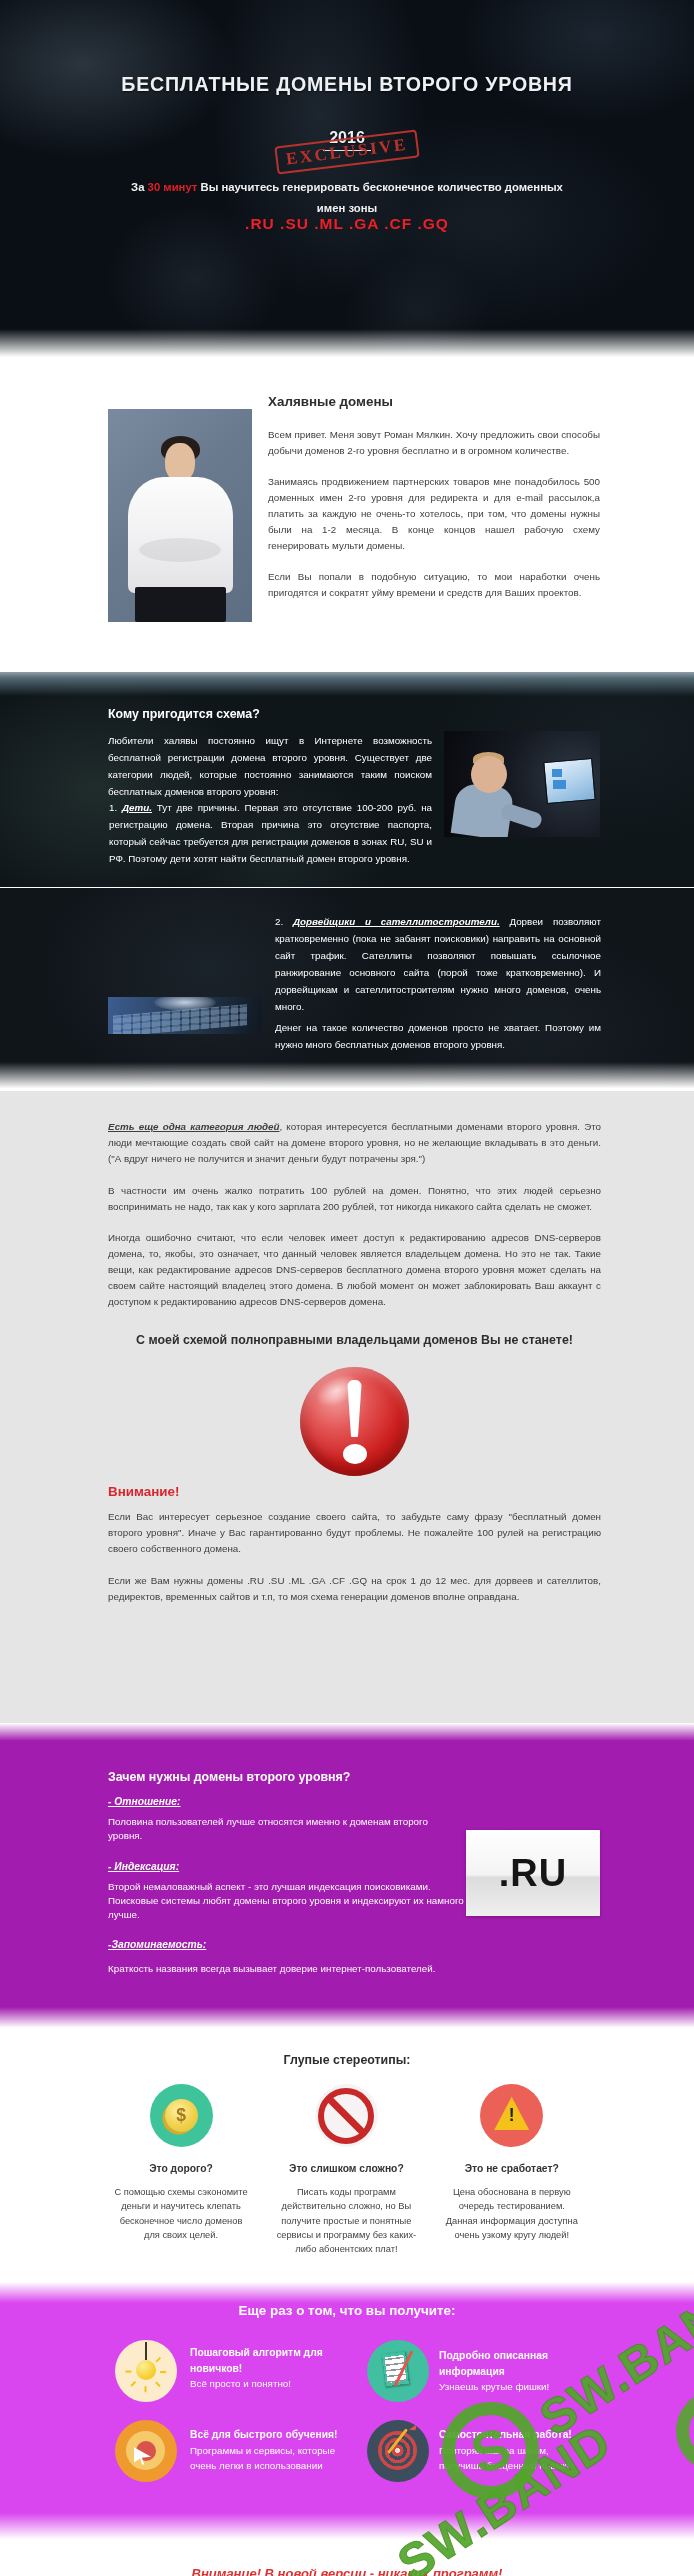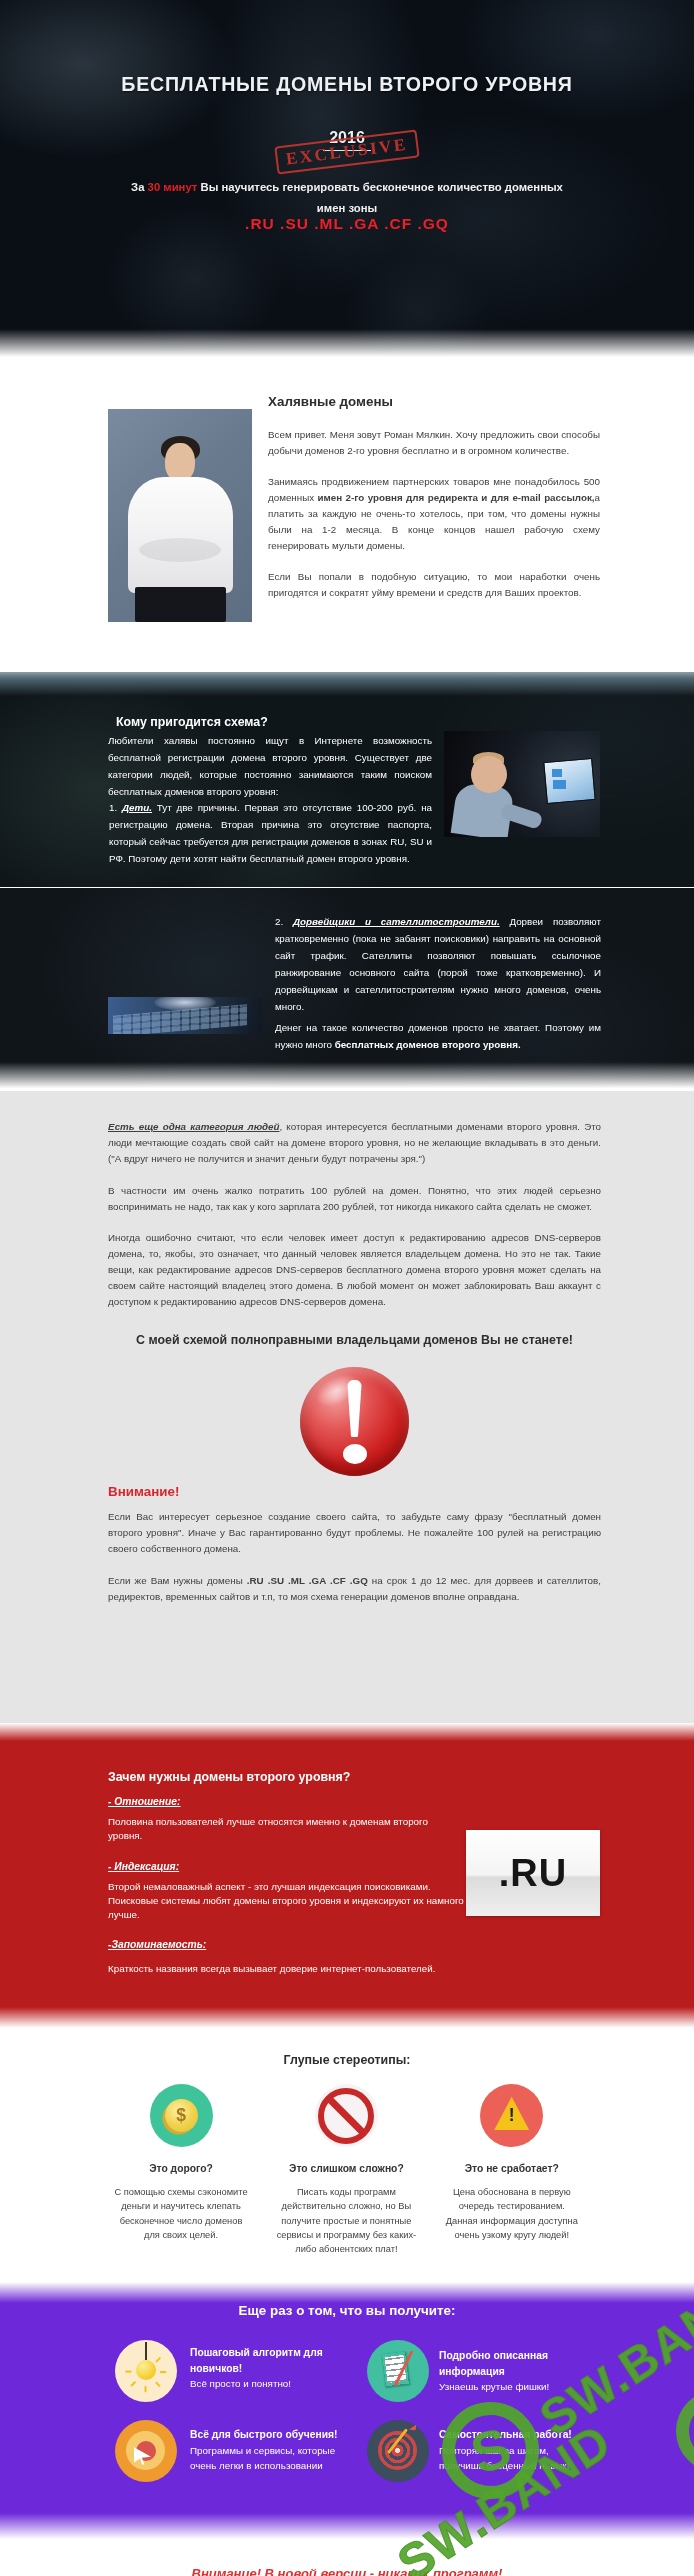--- a/index.html
+++ b/index.html
@@ -31,21 +31,21 @@
     text-shadow:0 0 1px rgba(120,20,15,.6);opacity:.92;}
   .hero-sub{position:absolute;top:177px;left:0;width:100%;font-size:11.3px;line-height:20.6px;
     color:#f2f2f2;font-weight:bold;}
   .red-inline{color:#e31e24;}
   .hero-domains{position:absolute;top:215px;left:0;width:100%;
     font-size:15.5px;font-weight:bold;letter-spacing:1px;color:#ef1f25;}
 
   
   .body-p{font-size:9.8px;line-height:16px;text-align:justify;margin:0;}
   .lead{font-weight:bold;font-style:italic;text-decoration:underline;}
-  .b{font-weight:bold;}
+  .b{font-weight:normal;}
 
   
   .intro{top:357px;height:315px;background:#fff;}
   .portrait{position:absolute;left:108px;top:52px;width:144px;height:213px;overflow:hidden;
     background:linear-gradient(135deg,#7a8ba0 0%,#697a8f 45%,#5d6e83 100%);}
   .portrait .hair{position:absolute;left:53px;top:27px;width:39px;height:26px;background:#241d1a;
     border-radius:50% 50% 42% 42%;}
   .portrait .face{position:absolute;left:57px;top:34px;width:30px;height:39px;background:#e2bd9e;
     border-radius:46%;}
   .portrait .shirt{position:absolute;left:19.6px;top:68px;width:105px;height:116px;
@@ -68,21 +68,21 @@
   .darkA::before{content:"";position:absolute;left:0;right:0;top:0;height:24px;
     background:linear-gradient(180deg,#a5b6c0 0,#5d7682 6.2px,rgba(15,22,26,0) 100%);opacity:.85;}
   .darkB{top:888px;height:204px;background-color:#10151a;
     background-image:
       radial-gradient(ellipse 237px 175px at 30% 40%, rgba(40,52,62,.45), transparent 72%),
       radial-gradient(ellipse 216px 144px at 78% 70%, rgba(34,44,54,.35), transparent 72%);
     color:#fff;}
   .darkB::after{content:"";position:absolute;left:0;right:0;bottom:0;height:30px;
     background:linear-gradient(180deg,rgba(255,255,255,0),#fff 88%);}
   .dark-p{font-size:9.8px;line-height:17px;text-align:justify;color:#fff;margin:0;}
-  .darkA-h{position:absolute;left:108px;top:35px;font-size:12.4px;font-weight:bold;margin:8px;}
+  .darkA-h{position:absolute;left:108px;top:35px;font-size:12.4px;font-weight:bold;margin:0;}
   .darkA-p1{position:absolute;left:108px;top:60px;width:324px;}
   .darkA-item{position:absolute;left:109px;top:127px;width:323px;}
   .baby{position:absolute;left:444px;top:59px;width:156px;height:106px;overflow:hidden;
     background:radial-gradient(circle at 82% 45%, #2d3844 0%, #141820 48%, #08090c 100%);}
   .baby .screen{position:absolute;left:101px;top:29px;width:47px;height:40px;
     transform:rotate(-5deg);background:linear-gradient(160deg,#e8f3fc 0%,#abcde9 60%,#7fb0d8 100%);
     border:1.5px solid #0c0e12;}
   .baby .tile1,.baby .tile2{position:absolute;background:#3f8fd6;}
   .baby .tile1{left:108px;top:38px;width:10.3px;height:8.2px;}
   .baby .tile2{left:109px;top:49px;width:13.4px;height:9.3px;}
@@ -116,21 +116,21 @@
   .excl .shine{position:absolute;left:14.4px;top:10.3px;width:46px;height:27px;border-radius:50%;
     background:radial-gradient(ellipse at center, rgba(255,255,255,.65), rgba(255,255,255,0) 70%);
     transform:rotate(-28deg);}
   .excl .bar{position:absolute;left:50%;top:13.4px;width:21.6px;height:57px;margin-left:-10.8px;
     background:#fff;clip-path:polygon(16% 0,84% 0,66% 100%,34% 100%);border-radius:40%;}
   .excl .dot{position:absolute;left:50%;bottom:11.3px;width:24px;height:20.6px;margin-left:-12px;
     background:#fff;border-radius:50%;}
   .attention{font-size:13.4px;font-weight:bold;color:#d8262c;text-align:left;margin:0 0 10.3px;}
 
   
-  .teal1{top:1723px;height:307px;background:#b91c1c;color:#fff;}
+  .teal1{top:1723px;height:307px;background:#a21caf;color:#fff;}
   .teal1::before{content:"";position:absolute;left:0;right:0;top:0;height:17.5px;
     background:linear-gradient(180deg,#fff,rgba(61,114,133,0));}
   .teal1::after{content:"";position:absolute;left:0;right:0;bottom:0;height:23px;
     background:linear-gradient(180deg,rgba(61,114,133,0),#fff 90%);}
   .teal-h{position:absolute;left:108px;top:47px;font-size:12.4px;font-weight:bold;margin:0;}
   .teal-label{position:absolute;left:108px;font-size:10.3px;}
   .teal-p{position:absolute;left:108px;font-size:9.8px;line-height:14px;margin:0;}
   .ru-badge{position:absolute;left:466px;top:107px;width:134px;height:86px;
     background:linear-gradient(180deg,#ffffff 0%,#f4f4f4 52%,#dcdcdc 55%,#efefef 100%);
     display:flex;align-items:center;justify-content:center;
@@ -156,21 +156,21 @@
     border:6.7px solid #c72828;box-sizing:border-box;}
   .ic-no .slash{position:absolute;left:7.2px;top:28px;width:48px;height:6.7px;background:#c72828;
     transform:rotate(45deg);}
   .ic-warn{background:#ec6157;}
   .ic-warn .tri{position:absolute;left:12.4px;top:11.3px;width:38px;height:37px;background:#f4c21a;
     clip-path:polygon(50% 4%, 96% 94%, 4% 94%);}
   .ic-warn .mark{position:absolute;left:0;top:20.6px;width:63px;text-align:center;
     font-size:17.5px;font-weight:bold;color:#222;}
 
   
-  .teal2{top:2282px;height:260px;background:#6d28d9;color:#fff;}
+  .teal2{top:2282px;height:260px;background:#d946ef;color:#fff;}
   .teal2::before{content:"";position:absolute;left:0;right:0;top:0;height:20.6px;
     background:linear-gradient(180deg,#fff,rgba(61,114,133,0));}
   .teal2::after{content:"";position:absolute;left:0;right:0;bottom:0;height:29px;
     background:linear-gradient(180deg,rgba(61,114,133,0),#fff 90%);}
   .t2-h{position:absolute;left:0;width:100%;top:20.6px;text-align:center;
     font-size:13.4px;font-weight:bold;margin:0;}
   .feat-icon{position:absolute;width:62px;height:62px;border-radius:50%;}
   .feat-text{position:absolute;font-size:9.8px;line-height:15.5px;}
   .feat-title{font-size:10.3px;font-weight:bold;display:block;}
   .ic-bulb{background:#fceccb;}

